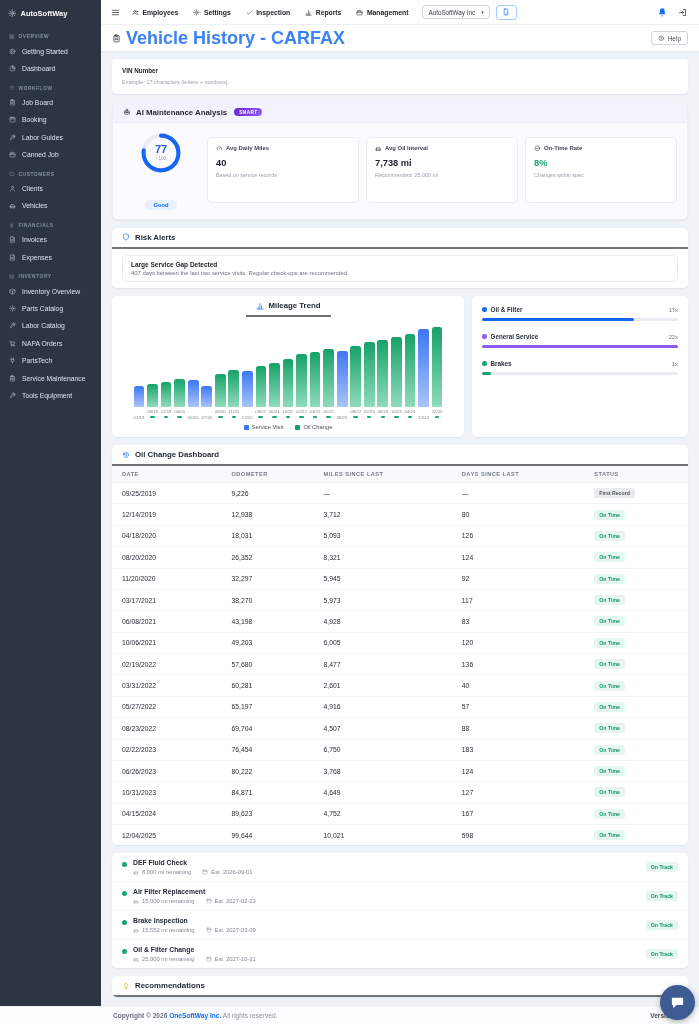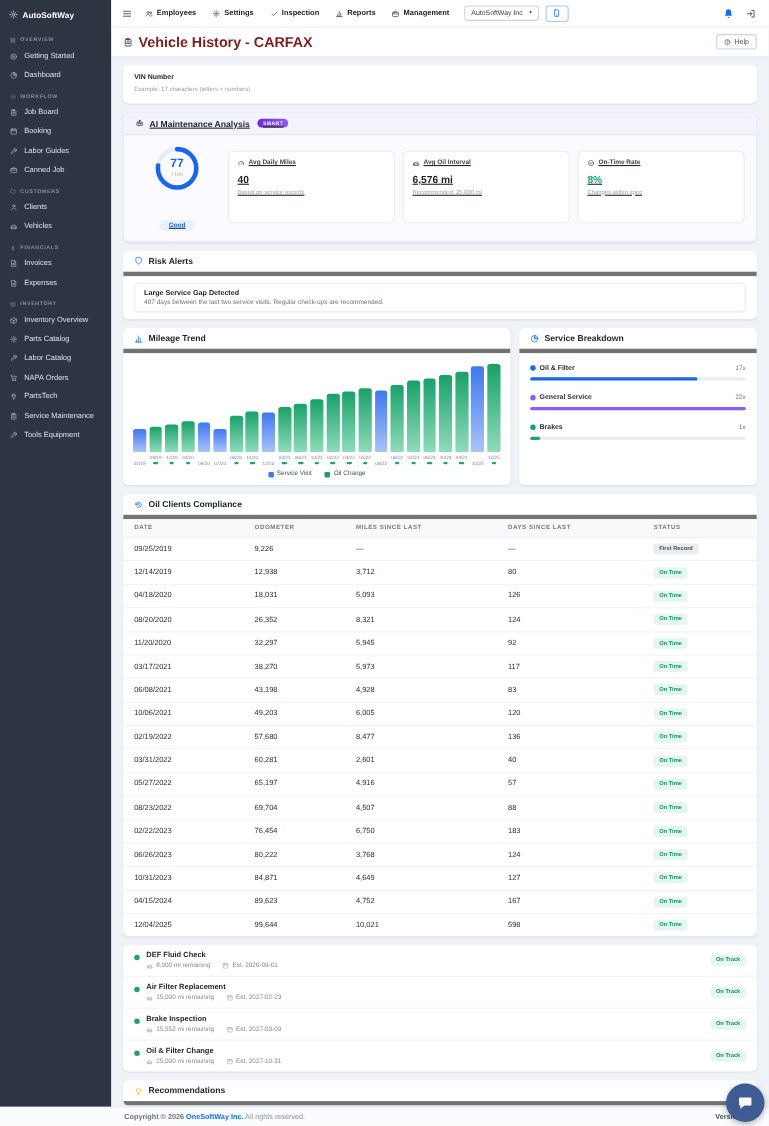--- a/index.html
+++ b/index.html
@@ -34,41 +34,41 @@
   .device-btn { margin-left:6px; border:1px solid #a5c8fd; background:#fff; border-radius:3px; padding:2.5px 5.5px; color:#0d6efd; cursor:pointer; }
   .device-btn .icon { font-size:8px; }
   .bell { margin-left:auto; color:#0d6efd; font-size:10.5px; cursor:pointer; }
   .logout { color:#343a40; font-size:9px; margin-left:11px; margin-right:2px; cursor:pointer; }
 
   
   main { position:absolute; left:101px; top:25px; right:0; bottom:17px; background:#eff2f6; overflow:hidden; }
   .page-head { height:26px; background:#fff; display:flex; align-items:center; justify-content:space-between; padding:0 11px; box-shadow:0 1px 2px rgba(0,0,0,.05); }
   .ph-left { display:flex; align-items:center; gap:5px; }
   .ph-left .icon { font-size:9px; color:#343a40; }
-  .ph-left h1 { font-size:13px; font-weight:700; color:#7f1d1d; }
+  .ph-left h1 { font-size:18px; font-weight:700; color:#3b82f6; }
   .help-btn { display:flex; align-items:center; gap:3px; border:1px solid #ced4da; background:#fff; border-radius:3px; padding:2.5px 6px; font-size:6.5px; color:#495057; cursor:pointer; font-family:inherit; }
   .help-btn .icon { font-size:6.5px; }
 
   .content { padding:8px 11px 0; }
   .card { background:#fff; border-radius:5px; margin-bottom:8px; box-shadow:0 1px 2px rgba(16,24,40,.06); overflow:hidden; }
-  .card-head { display:flex; align-items:center; gap:5px; padding:5px 10px; border-bottom:4px solid #737373; font-size:7.8px; font-weight:700; color:#1d2430; }
+  .card-head { display:flex; align-items:center; gap:5px; padding:5px 10px; border-bottom:2px solid #737373; font-size:7.8px; font-weight:700; color:#1d2430; }
   .card-head .icon { font-size:8px; }
   .ic-blue { color:#0d6efd; } .ic-dark { color:#343a40; } .ic-yellow { color:#f2b40e; }
 
   
   .vin-card { padding:8px 10px 9px; }
   .vin-label { font-size:6.3px; font-weight:700; margin-bottom:4px; }
   .vin-row { display:flex; gap:6px; }
   .vin-input { width:148px; height:16px; background:#e9ecef; border:1px solid #ced4da; border-radius:3px; font-size:6.8px; padding:0 5px; color:#49505a; font-family:inherit; }
   .btn-primary { display:flex; align-items:center; gap:3.5px; background:#0d6efd; color:#fff; border:none; border-radius:3px; padding:0 7px; font-size:6.8px; font-weight:600; height:16px; cursor:pointer; font-family:inherit; }
   .btn-primary .icon { font-size:7px; }
   .vin-hint { font-size:5.5px; color:#98a1ab; margin-top:4.5px; }
 
   
-  .ai-card { background:#fbfbff; border:1px solid #ececfb;text-decoration:underline; }
+  .ai-card { background:#fbfbff; border:1px solid #ececfb; }
   .ai-card .card-head { background:#f2f3fc; border-bottom:1px solid #e7e8f8; }
   .smart-badge { background:linear-gradient(90deg,#6d28d9,#8b5cf6); color:#fff; font-size:4.6px; font-weight:700; padding:1.8px 5px; border-radius:6px; letter-spacing:.4px; margin-left:2px; }
   .ai-body { display:flex; gap:8px; padding:8px 10px 9px; align-items:center; }
   .gauge-wrap { width:76px; display:flex; flex-direction:column; align-items:center; gap:25px; flex:none; }
   .gauge { position:relative; width:44px; height:44px; }
   .gauge svg { width:44px; height:44px; }
   .g-center { position:absolute; inset:0; display:flex; flex-direction:column; align-items:center; justify-content:center; }
   .g-score { font-size:11px; font-weight:700; color:#1766f2; line-height:1; }
   .g-max { font-size:4.6px; color:#9aa4af; margin-top:1.5px; }
   .good-badge { background:#e8f1fe; color:#1766f2; font-size:5.8px; font-weight:700; padding:2px 8px; border-radius:7px; }
@@ -79,21 +79,21 @@
   .stat-value.green { color:#17a673; }
   .stat-sub { font-size:5.4px; color:#9aa2ac; margin-top:4px; }
 
   
   .risk-item { margin:6px 10px; border:1px solid #e9ecef; border-radius:4px; padding:5px 8px; }
   .risk-title { font-size:6.5px; font-weight:700; }
   .risk-desc { font-size:5.9px; color:#6c737d; margin-top:2.5px; }
 
   
   .row2 { display:flex; gap:8px; align-items:stretch; }
-  .row2 .card { margin-bottom:8px; }
+  .row2 .card { margin-bottom:8px;align-items:center; }
   .chart-card { flex:1.63; display:flex; flex-direction:column; }
   .breakdown-card { flex:1; }
   .chart-body { padding:6px 9px 4px; }
   .bars { display:flex; align-items:flex-end; gap:2.8px; height:84px; }
   .bar { flex:1; border-radius:2.5px 2.5px 1px 1px; }
   .bar.oil { background:linear-gradient(180deg,#16a268,#8fdcba); }
   .bar.service { background:linear-gradient(180deg,#3d77f2,#a9c4f9); }
   .xlabels { display:flex; gap:2.8px; margin-top:2px; }
   .xslot { flex:1; text-align:center; overflow:visible; }
   .xl1 { font-size:4.3px; color:#7d8590; height:5.5px; line-height:5.5px; white-space:nowrap; }
@@ -511,21 +511,21 @@
               <div class="stat-head">
                 <span class="icon">
                   <svg viewBox="0 0 24 24">
                     <path d="M4.5 15.5l1.6-5a2 2 0 0 1 1.9-1.4h8a2 2 0 0 1 1.9 1.4l1.6 5"></path>
                     <rect x="3" y="15" width="18" height="4.5" rx="1.5"></rect>
                     <path d="M6.5 19.5v1.5M17.5 19.5v1.5"></path>
                   </svg>
                 </span>
                 <span>Avg Oil Interval</span>
               </div>
-              <div class="stat-value">6,576 mi</div>
+              <div class="stat-value">7,738 mi</div>
               <div class="stat-sub">Recommended: 25,000 mi</div>
             </div>
             <div class="stat-card">
               <div class="stat-head">
                 <span class="icon">
                   <svg viewBox="0 0 24 24">
                     <circle cx="12" cy="12" r="8.5"></circle>
                     <path d="M8.2 12.4l2.7 2.7 5-5.8"></path>
                   </svg>
                 </span>
@@ -727,29 +727,20 @@
               </div>
               <div class="leg-item">
                 <span class="leg-sq" style="background: rgb(22, 162, 104);"></span>
                 <span>Oil Change</span>
               </div>
             </div>
         </div>
       </section>
 
       <section class="card breakdown-card">
-        <div class="card-head">
-          <span class="icon ic-blue">
-              <svg viewBox="0 0 24 24">
-                <path d="M21 12a9 9 0 1 1-9-9v9z"></path>
-                <path d="M13.5 2.8A9 9 0 0 1 21 10h-7.5z"></path>
-              </svg>
-            </span>
-          <span>Service Breakdown</span>
-        </div>
         <div class="bd-body" id="breakdown-rows">
             <div class="bd-row">
               <div class="bd-head">
                 <div class="bd-label">
                   <span class="bd-dot" style="background: rgb(23, 102, 242);"></span>
                   <span>Oil &amp; Filter</span>
                 </div>
                 <span class="bd-count">17x</span>
               </div>
               <div class="bd-track">
@@ -786,21 +777,21 @@
 
     <section class="card">
       <div class="card-head">
         <span class="icon ic-blue">
             <svg viewBox="0 0 24 24">
               <path d="M4.5 11.5a7.5 7.5 0 1 1 2 5.5"></path>
               <path d="M4.5 7v4.5H9"></path>
               <path d="M12 7.5V12l3 2"></path>
             </svg>
           </span>
-        <span>Oil Clients Compliance</span>
+        <span>Oil Change Dashboard</span>
       </div>
       <table>
         <colgroup>
             <col style="width:19%">
             <col style="width:16%">
             <col style="width:24%">
             <col style="width:23%">
             <col style="width:18%">
           </colgroup>
         <thead>

